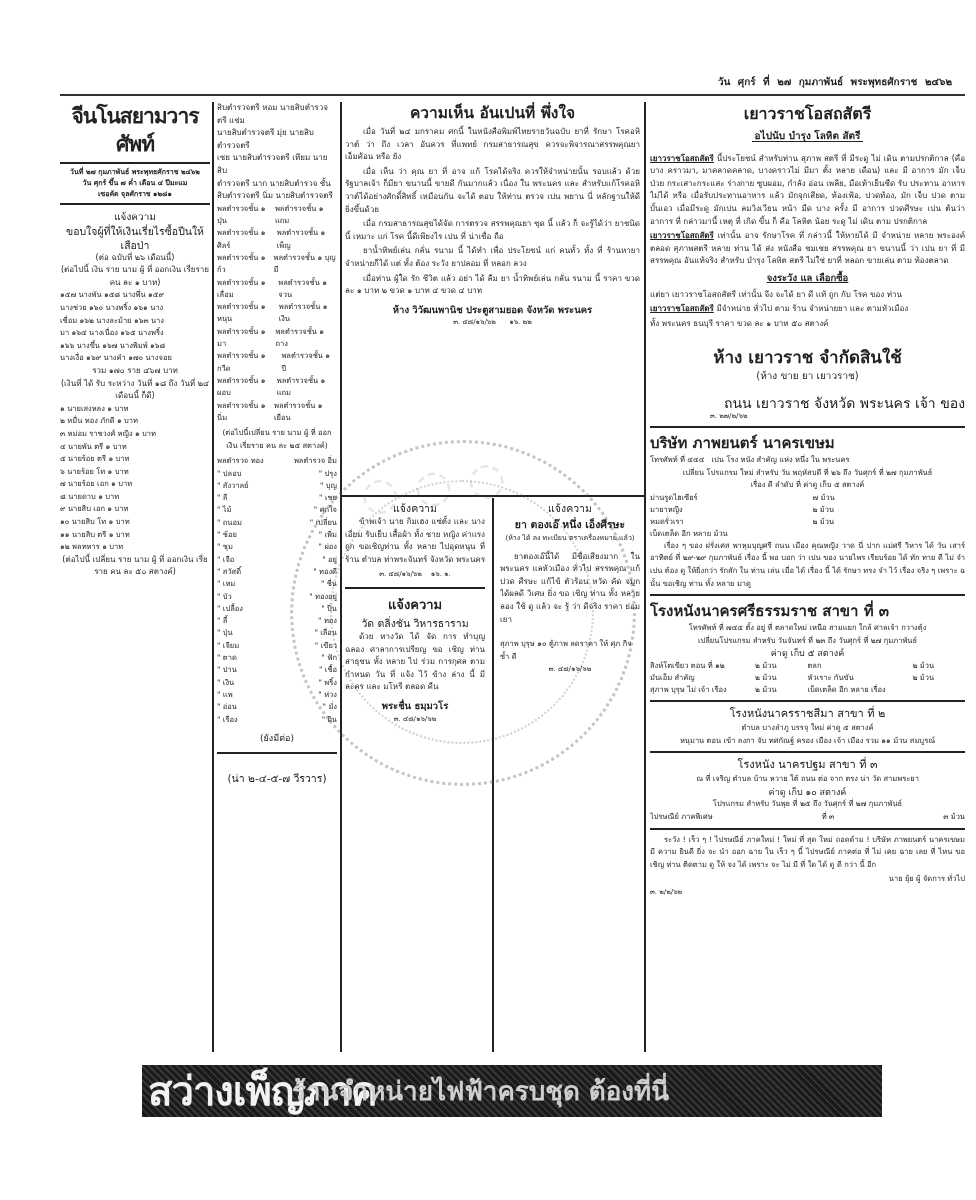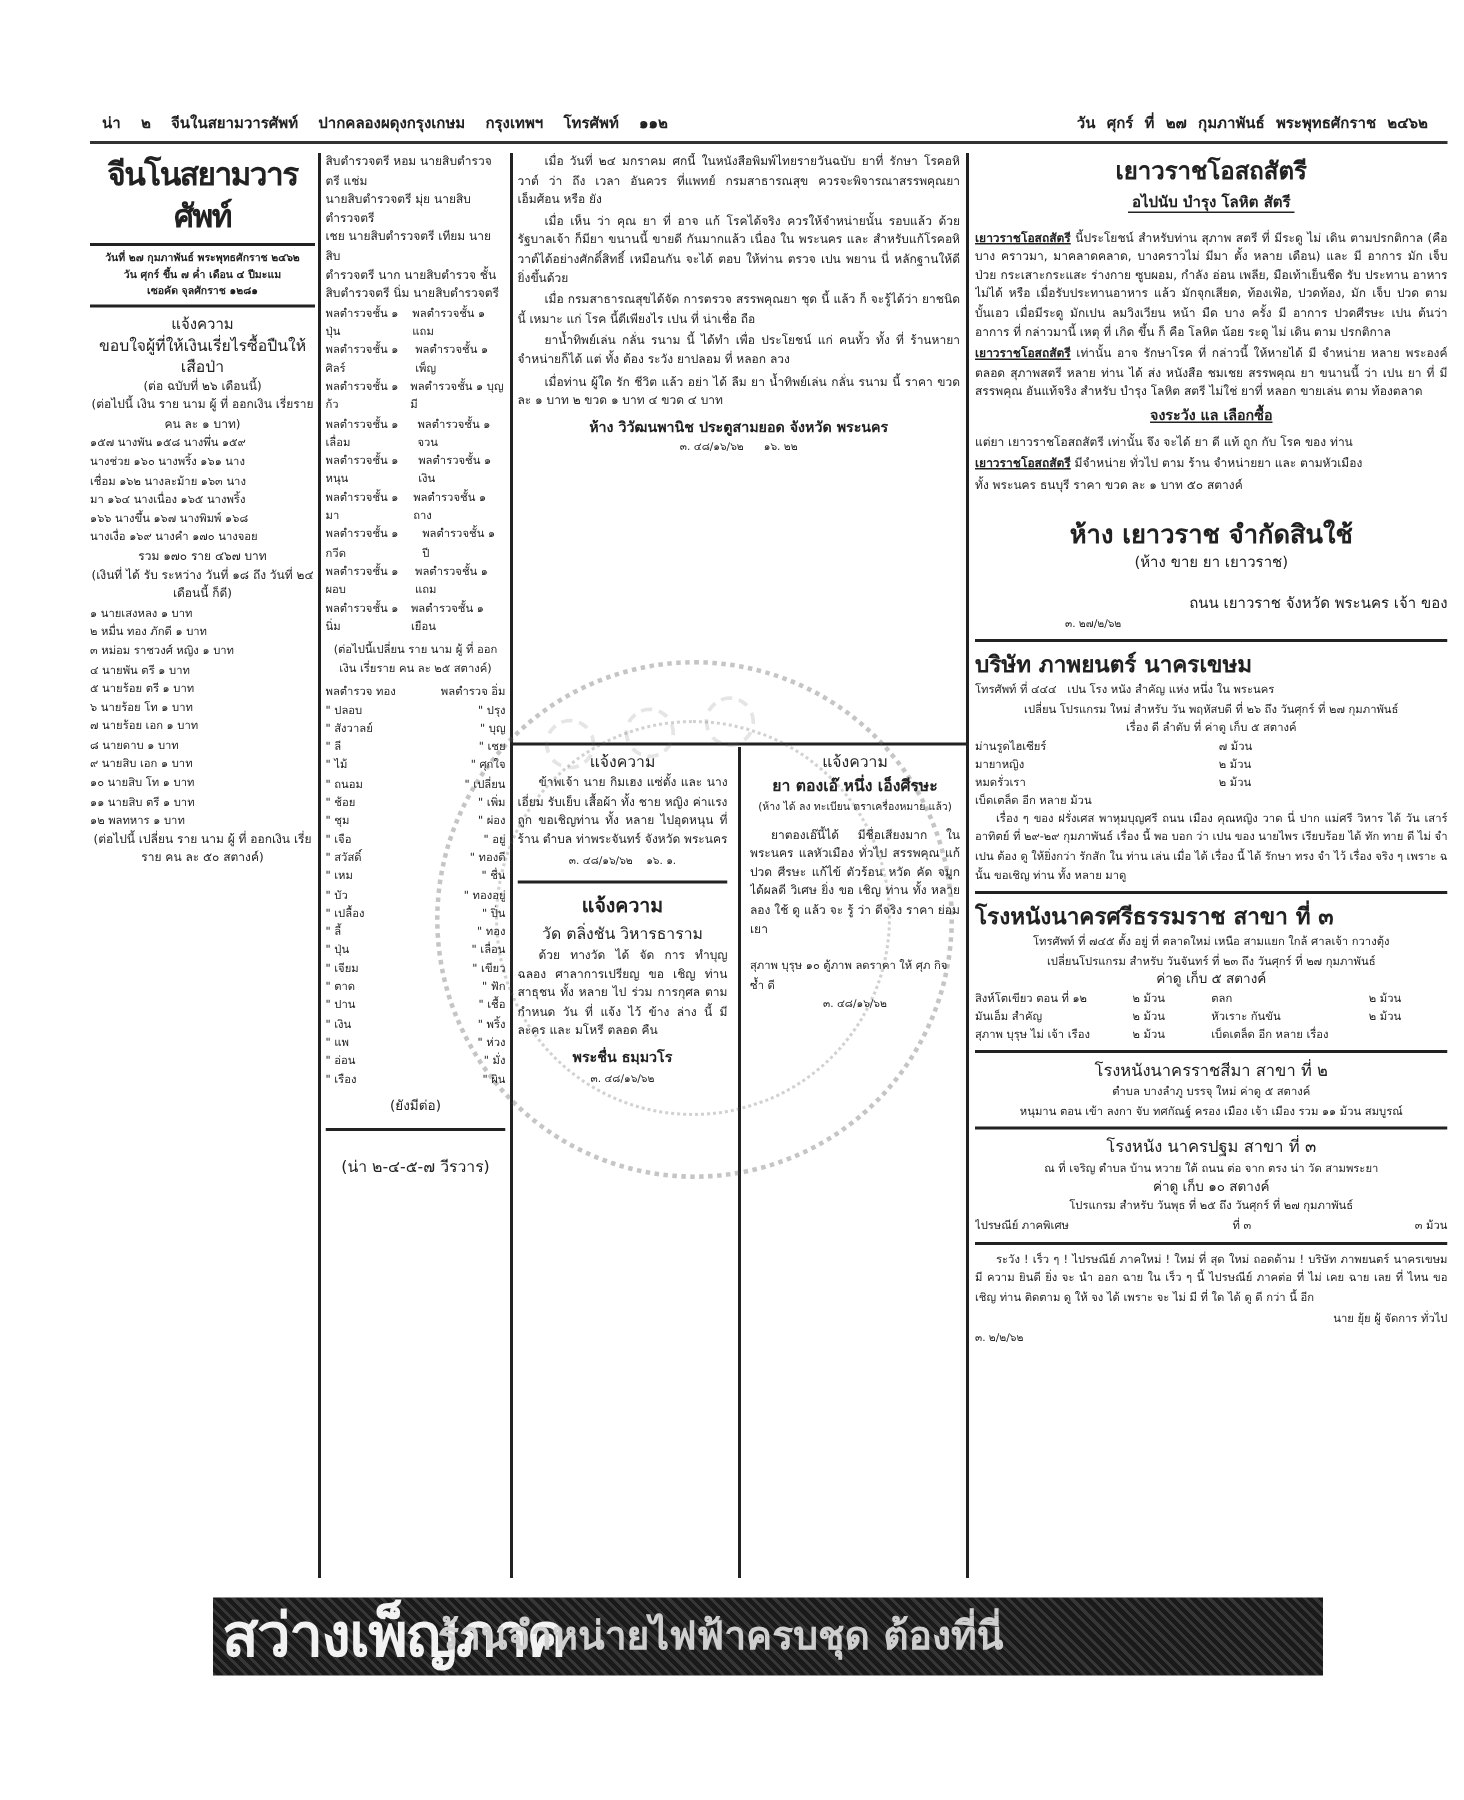--- a/index.html
+++ b/index.html
@@ -46,21 +46,21 @@
   .sub-h2 { text-align:center; font-weight:bold; font-size:13px; line-height:20px; }
 
   
   .c4 { left:590px; width:315px; height:1000px; }
   .c4 .ad-title { font-weight:bold; text-align:center; font-size:16px; line-height:24px; }
   .c4 .ad-sub { text-align:center; font-size:10px; font-weight:bold; margin:4px 0 10px; }
   .c4 .ad-sub span { border-bottom:1px solid #222; padding:0 3px; }
   .u { text-decoration:underline; font-weight:bold; }
   .c4 .shop { text-align:center; font-weight:bold; font-size:17px; line-height:26px; margin-top:14px; }
   .c4 .shop-sub { text-align:center; font-size:10px; }
-  .c4 .addr { text-align:right; font-size:10px; margin-top:14px; }
+  .c4 .addr { text-align:right; font-size:14px; margin-top:14px; }
   .c4 .cinema { font-weight:bold; font-size:15px; line-height:22px; }
   .c4 .cinema-sm { text-align:center; font-size:11px; line-height:16px; }
   .c4 .grid { display:grid; grid-template-columns:1fr 1fr; column-gap:10px; font-size:7.5px; line-height:12px; }
   .c4 .rule { height:2px; background:#222; margin:4px 0; }
   .c4 .center { text-align:center; }
 
   
   .banner { position:absolute; left:82px; top:1005px; width:740px; height:52px;
             background:#1a1a1a; color:#f2f2f2; overflow:hidden;
             background-image:repeating-linear-gradient(45deg, rgba(255,255,255,0.12) 0 2px, transparent 2px 5px); }
@@ -73,27 +73,20 @@
   .stamp2 { position:absolute; left:270px; top:420px; width:260px; height:260px; border-radius:50%;
             border:2px dotted rgba(90,90,90,0.28); pointer-events:none; }
   .stamp-text { position:absolute; left:300px; top:400px; font-size:44px; color:rgba(110,110,110,0.18); font-weight:bold; transform:rotate(-8deg); pointer-events:none; white-space:nowrap; }
 </style>
 </head>
 <body>
 
 <div class="page">
 
   <div class="header">
-    <div class="left">
-      <span>น่า ๒</span>
-      <span>จีนในสยามวารศัพท์</span>
-      <span>ปากคลองผดุงกรุงเกษม</span>
-      <span>กรุงเทพฯ</span>
-      <span>โทรศัพท์ ๑๑๒</span>
-    </div>
     <div class="right">วัน ศุกร์ ที่ ๒๗ กุมภาพันธ์ พระพุทธศักราช ๒๔๖๒</div>
   </div>
   <div class="header-rule"></div>
 
   <div class="vline" style="left:152px; top:42px; height:950px;"></div>
   <div class="vline" style="left:280px; top:42px; height:950px;"></div>
   <div class="vline" style="left:584px; top:42px; height:950px;"></div>
   <div class="vline" style="left:432px; top:438px; height:554px;"></div>
   <div class="hline" style="left:282px; top:435px; width:302px;"></div>
 
@@ -268,20 +261,21 @@
       </div>
     <div class="row">
         <span>" เรือง</span>
         <span>" ผิน</span>
       </div>
     <div class="foot">(ยังมีต่อ)</div>
     <div class="foot2">(น่า ๒-๔-๕-๗ วีรวาร)</div>
   </div>
 
   <div class="col c3">
+    <div class="h-big">ความเห็น อันเปนที่ พึ่งใจ</div>
     <p>เมื่อ วันที่ ๒๔ มกราคม ศกนี้ ในหนังสือพิมพ์ไทยรายวันฉบับ ยาที่ รักษา โรคอหิวาต์ ว่า ถึง เวลา อันควร ที่แพทย์ กรมสาธารณสุข ควรจะพิจารณาสรรพคุณยา เอ็มศ้อน หรือ ยัง</p>
     <p>เมื่อ เห็น ว่า คุณ ยา ที่ อาจ แก้ โรคได้จริง ควรให้จำหน่ายนั้น รอบแล้ว ด้วยรัฐบาลเจ้า ก็มียา ขนานนี้ ขายดี กันมากแล้ว เนื่อง ใน พระนคร และ สำหรับแก้โรคอหิวาต์ได้อย่างศักดิ์สิทธิ์ เหมือนกัน จะได้ ตอบ ให้ท่าน ตรวจ เปน พยาน นี่ หลักฐานให้ดียิ่งขึ้นด้วย</p>
     <p>เมื่อ กรมสาธารณสุขได้จัด การตรวจ สรรพคุณยา ชุด นี้ แล้ว ก็ จะรู้ได้ว่า ยาชนิด นี้ เหมาะ แก่ โรค นี้ดีเพียงไร เปน ที่ น่าเชื่อ ถือ</p>
     <p>ยาน้ำทิพย์เล่น กลั่น รนาม นี้ ได้ทำ เพื่อ ประโยชน์ แก่ คนทั้ว ทั้ง ที่ ร้านหายา จำหน่ายก็ได้ แต่ ทั้ง ต้อง ระวัง ยาปลอม ที่ หลอก ลวง</p>
     <p>เมื่อท่าน ผู้ใด รัก ชีวิต แล้ว อย่า ได้ ลืม ยา น้ำทิพย์เล่น กลั่น รนาม นี้ ราคา ขวด ละ ๑ บาท ๒ ขวด ๑ บาท ๔ ขวด ๔ บาท</p>
     <div class="sign">ห้าง วิวัฒนพานิช ประตูสามยอด จังหวัด พระนคร</div>
     <div class="small-code">
       <span>๓. ๔๘/๑๖/๖๒</span>
       &nbsp;&nbsp;&nbsp;&nbsp;
       <span>๑๖. ๒๒</span>

